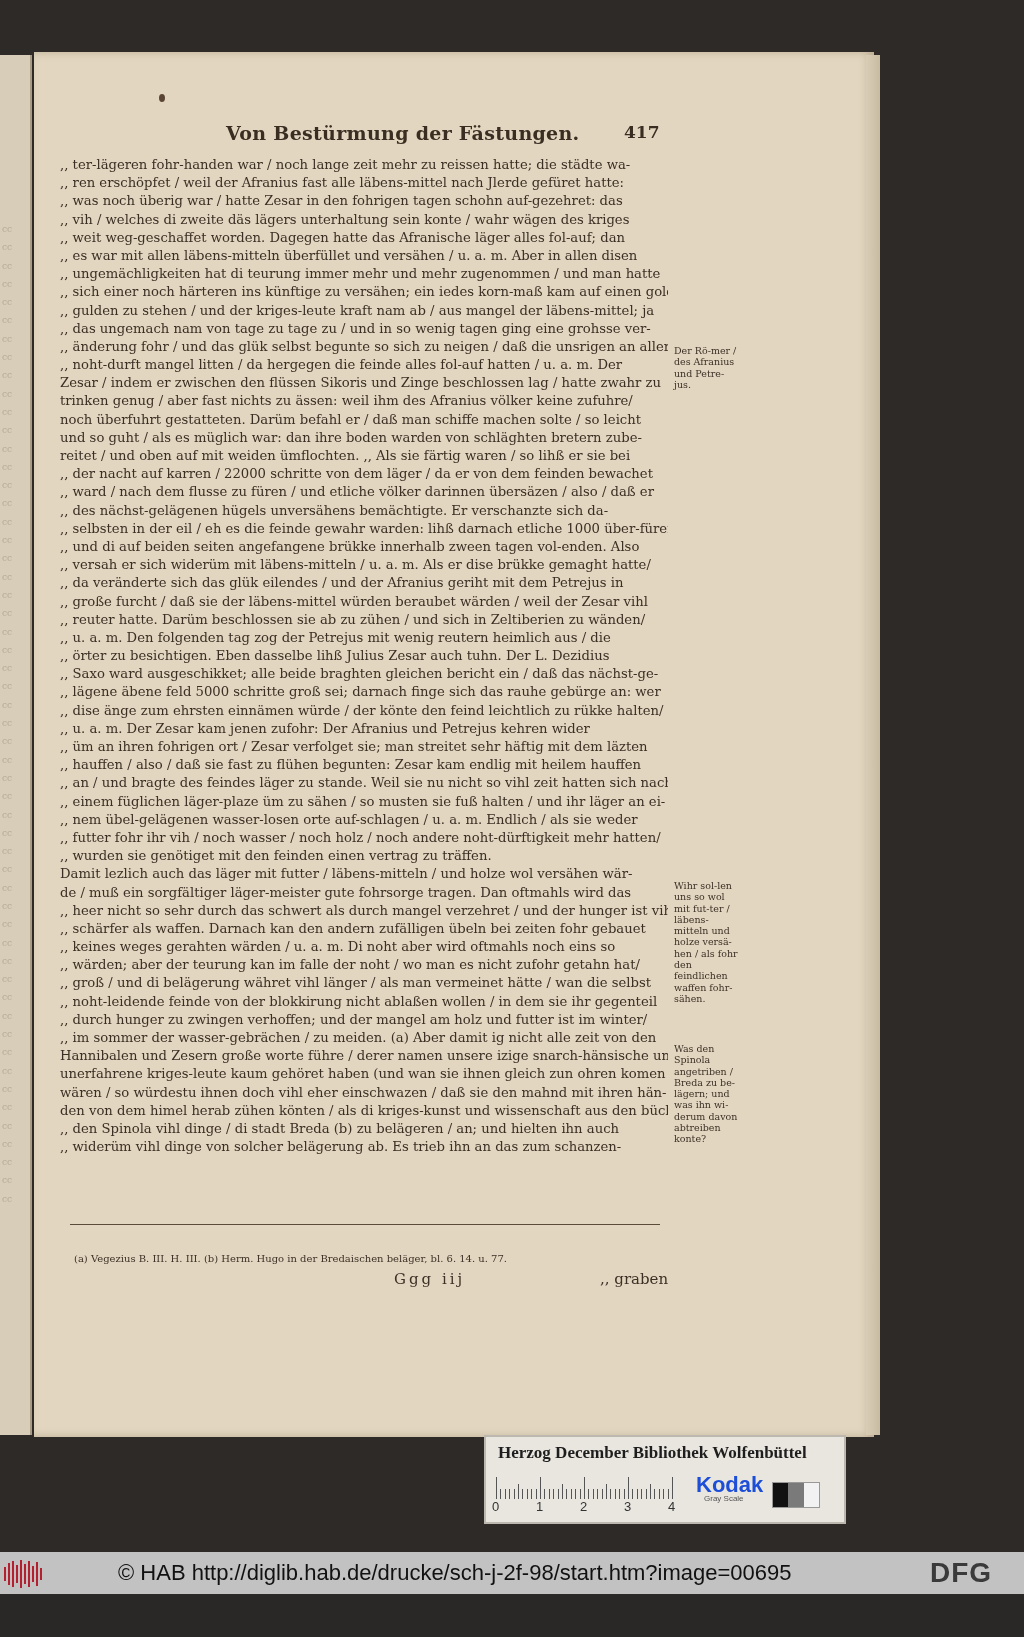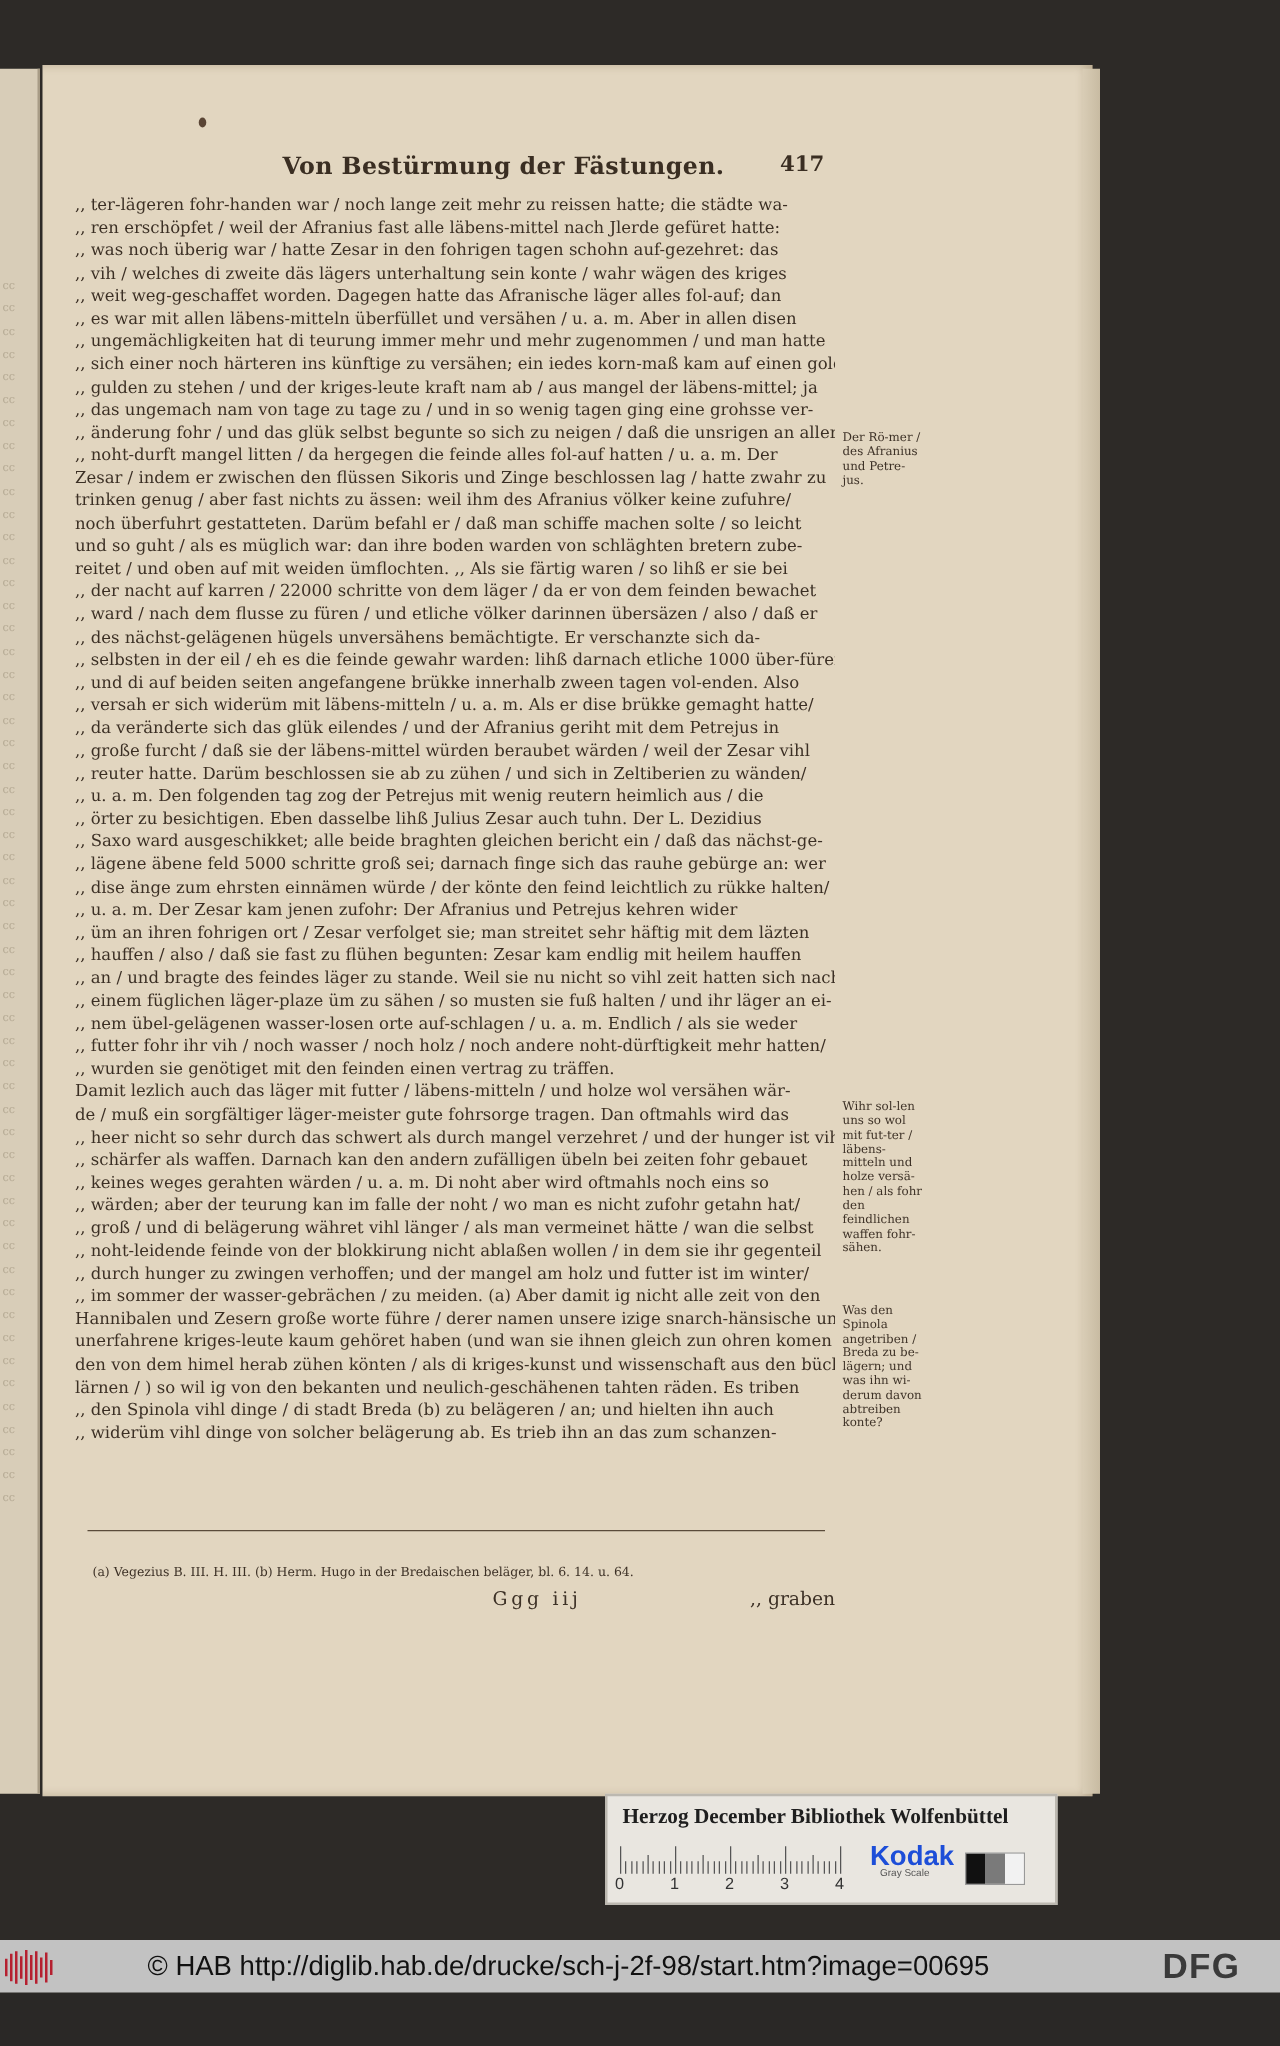--- a/index.html
+++ b/index.html
@@ -97,34 +97,34 @@
       <div class="line">,, heer nicht so sehr durch das schwert als durch mangel verzehret / und der hunger ist vihl</div>
       <div class="line">,, schärfer als waffen.   Darnach kan den andern zufälligen übeln bei zeiten fohr gebauet</div>
       <div class="line">,, keines weges gerahten wärden / u. a. m.   Di noht aber wird oftmahls noch eins so</div>
       <div class="line">,, wärden; aber der teurung kan im falle der noht / wo man es nicht zufohr getahn hat/</div>
       <div class="line">,, groß / und di belägerung währet vihl länger / als man vermeinet hätte / wan die selbst</div>
       <div class="line">,, noht-leidende feinde von der blokkirung nicht ablaßen wollen / in dem sie ihr gegenteil</div>
       <div class="line">,, durch hunger zu zwingen verhoffen; und der mangel am holz und futter ist im winter/</div>
       <div class="line">,, im sommer der wasser-gebrächen / zu meiden. (a)   Aber damit ig nicht alle zeit von den</div>
       <div class="line">Hannibalen und Zesern große worte führe / derer namen unsere izige snarch-hänsische und</div>
       <div class="line">unerfahrene kriges-leute kaum gehöret haben (und wan sie ihnen gleich zun ohren komen</div>
+      <div class="line">wären / so würdestu ihnen doch vihl eher einschwazen / daß sie den mahnd mit ihren hän-</div>
       <div class="line">den von dem himel herab zühen könten / als di kriges-kunst und wissenschaft aus den büchern</div>
-      <div class="line">lärnen / ) so wil ig von den bekanten und neulich-geschähenen tahten räden.   Es triben</div>
       <div class="line">,, den Spinola vihl dinge / di stadt Breda (b) zu belägeren / an; und hielten ihn auch</div>
       <div class="line">,, widerüm vihl dinge von solcher belägerung ab.   Es trieb ihn an das zum schanzen-</div>
     </div>
 
   <div id="margin-notes">
       <div class="margin-note" style="top: 293px;">Der Rö-mer / des Afranius und Petre-jus.</div>
       <div class="margin-note" style="top: 828px;">Wihr sol-len uns so wol mit fut-ter / läbens-mitteln und holze versä-hen / als fohr den feindlichen waffen fohr-sähen.</div>
       <div class="margin-note" style="top: 991px;">Was den Spinola angetriben / Breda zu be-lägern; und was ihn wi-derum davon abtreiben konte?</div>
     </div>
 
   <div class="rule"></div>
-  <div class="footnotes">(a) Vegezius B. III. H. III.   (b) Herm. Hugo in der Bredaischen beläger, bl. 6. 14. u. 64.</div>
+  <div class="footnotes">(a) Vegezius B. III. H. III.   (b) Herm. Hugo in der Bredaischen beläger, bl. 6. 14. u. 77.</div>
   <div class="signature">Ggg iij</div>
   <div class="catchword">,, graben</div>
 </div>
 <div class="page-edge"></div>
 
 <div class="hab-card">
   <div class="hab-title">Herzog December Bibliothek Wolfenbüttel</div>
   <div class="ruler" id="ruler">
       <div class="tick" style="left: 0px; height: 22px;"></div>
       <div class="tick" style="left: 4.4px; height: 10px;"></div>

